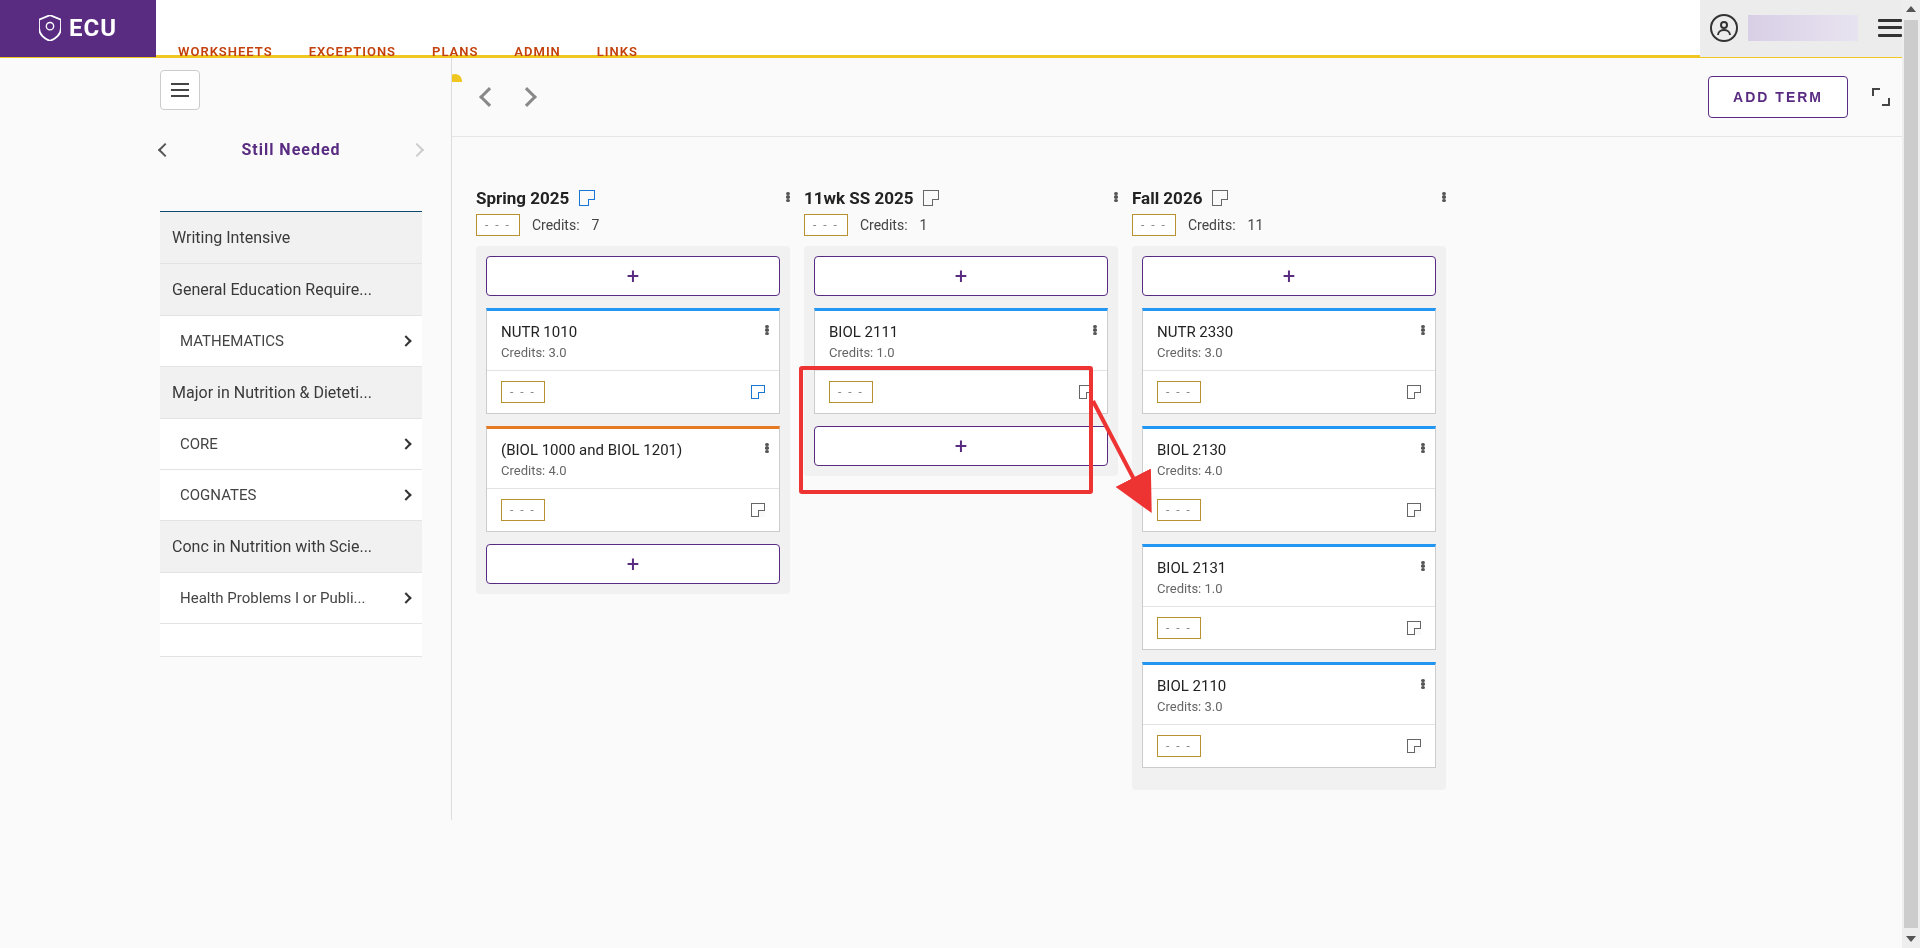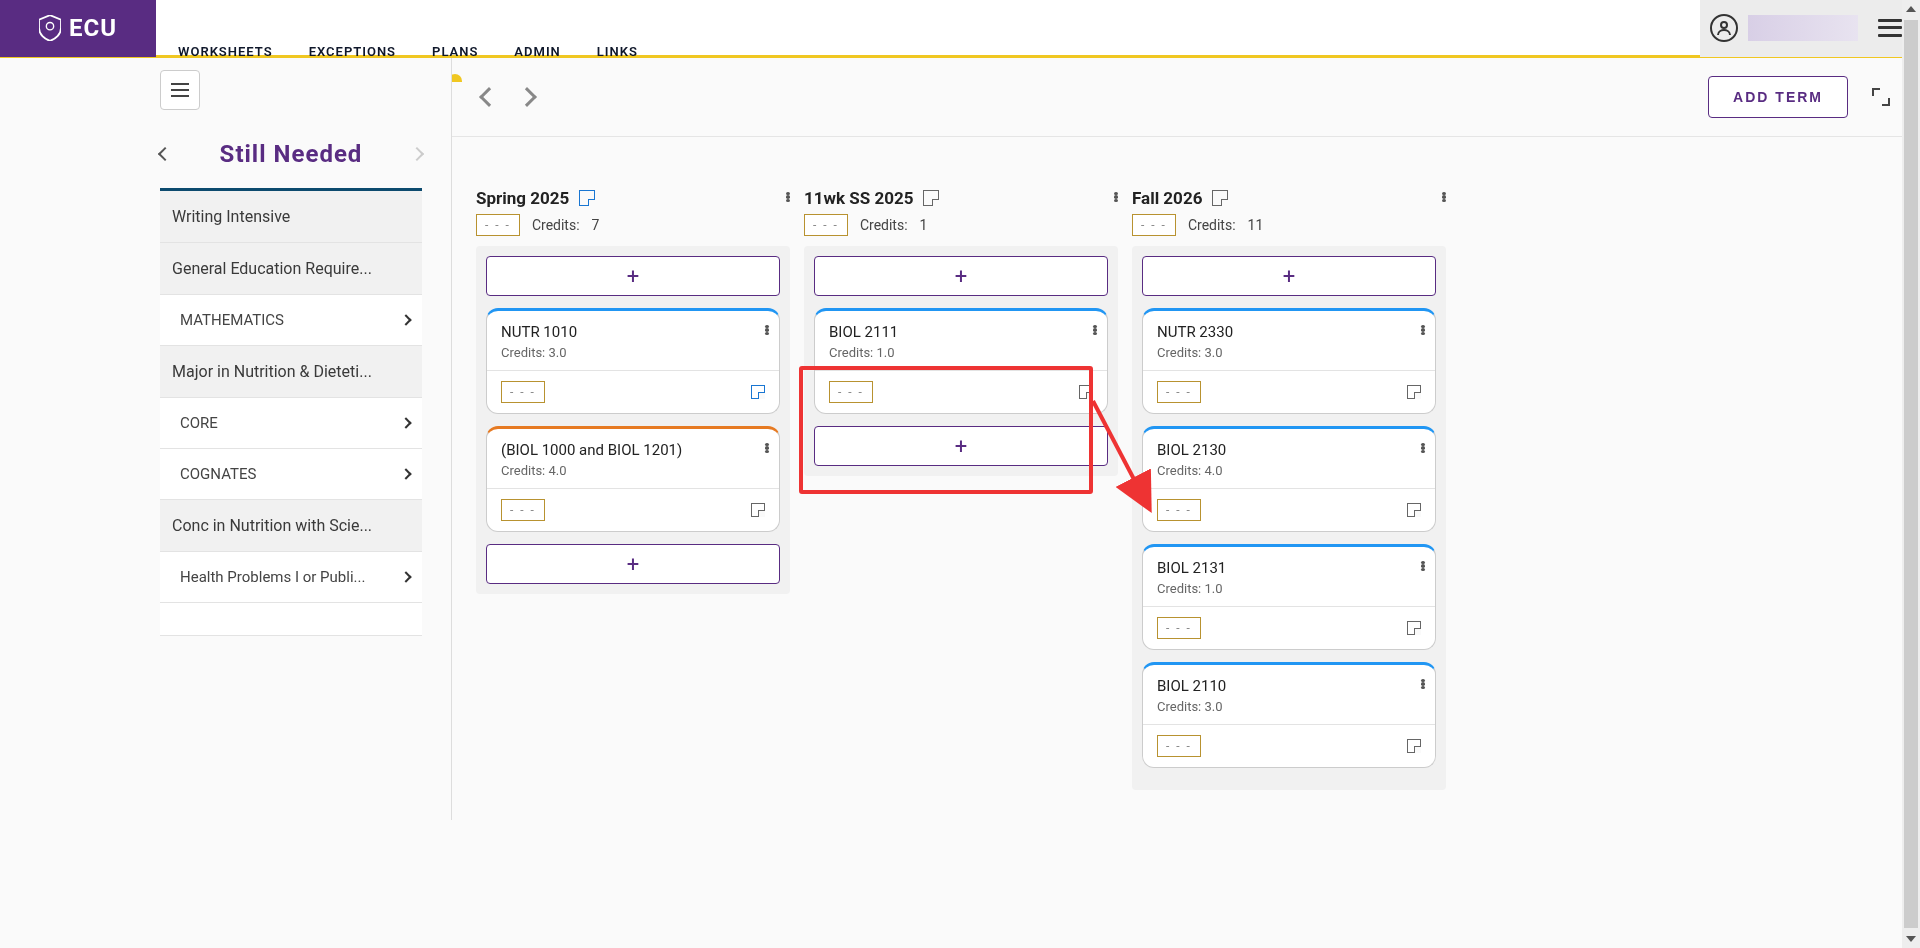--- a/index.html
+++ b/index.html
@@ -2,44 +2,44 @@
 <html><head>
 <meta charset="utf-8">
 <style>
 * { box-sizing: border-box; margin: 0; padding: 0; }
 body { font-family: -apple-system, BlinkMacSystemFont, "Segoe UI", Roboto, Arial, sans-serif; background: #fafafa; overflow: hidden; }
 
 .topbar { display: flex; align-items: center; height: 58px; background: #fff; border-bottom: 3px solid #f0c721; }
 .logo { width: 156px; height: 58px; background: #592c82; display: flex; align-items: center; justify-content: center; color: #fff; font-weight: bold; font-size: 24px; letter-spacing: 1px; }
 .logo-shield { width: 22px; height: 26px; margin-right: 8px; display:inline-block; }
 .nav { display: flex; gap: 36px; padding-left: 22px; flex: 1; }
-.nav-item { color: #0f172a; font-weight: 600; font-size: 13px; letter-spacing: 1px; cursor: pointer; position: relative; padding: 20px 0; margin-top: 48px; }
+.nav-item { color: #c2410c; font-weight: 600; font-size: 13px; letter-spacing: 1px; cursor: pointer; position: relative; padding: 20px 0; margin-top: 48px; }
 .nav-item.active::after { content: ""; position: absolute; bottom: -3px; left: 50%; transform: translateX(-50%); width: 14px; height: 8px; background: #f0c721; border-radius: 8px 8px 0 0; }
 .top-right { display: flex; align-items: center; gap: 10px; padding-right: 18px; background: #ececec; height: 58px; padding-left:10px;}
 .avatar-icon { width: 28px; height: 28px; border: 2px solid #333; border-radius: 50%; display:flex; align-items:center; justify-content:center;}
 .username-box { width:110px; height:26px; background:linear-gradient(90deg,#d8cfe6,#e8e3f0); }
 .hamburger { width: 24px; height: 18px; display: flex; flex-direction: column; justify-content: space-between; cursor: pointer; margin-left:10px;}
 .hamburger span { height: 3px; background: #333; border-radius:1px;}
 
 .container { display: flex; height: calc(100% - 58px); background: #fff; }
 
 .sidebar-wrap { width: 452px; border-right: 1px solid #ddd; background: #fafafa; position:relative; padding-left:160px;}
 .sidebar { width: 292px; padding: 12px 30px 0 0; position:relative;}
 .sb-toggle { width: 40px; height: 40px; border: 1px solid #ccc; border-radius: 4px; display:flex; align-items:center; justify-content:center; cursor:pointer; margin-left:0px; margin-bottom:18px; background:#fff;}
 .sb-toggle span { width:18px; height:2px; background:#444; display:block; position:relative;}
 .sb-toggle span::before, .sb-toggle span::after { content:""; position:absolute; width:18px; height:2px; background:#444; left:0;}
 .sb-toggle span::before { top:-6px;} .sb-toggle span::after { top:6px;}
 
 .sb-header { display:flex; align-items:center; justify-content:space-between; padding:12px 0 20px 0;}
-.sb-title { color:#592c82; font-weight:700; font-size:24px; letter-spacing:1px;}
+.sb-title { color:#592c82; font-weight:700; font-size:16px; letter-spacing:1px;}
 .chev { width:10px; height:10px; border-left:2px solid #555; border-bottom:2px solid #555; cursor:pointer;}
 .chev.left { transform:rotate(45deg);}
 .chev.right { transform:rotate(-135deg); border-color:#ccc;}
 
-.sb-scroll { height:470px; overflow-y:auto; border-top:3px solid #0c4a6e; position:relative;}
+.sb-scroll { height:470px; overflow-y:auto; border-top:1px solid #0c4a6e; position:relative;margin-top:32px;}
 .sb-scroll::-webkit-scrollbar { width:14px;}
 .sb-scroll::-webkit-scrollbar-thumb { background:#b5b5b5; border-radius:2px;}
 .sb-scroll::-webkit-scrollbar-track { background:#eee;}
 
 .sb-group { padding:16px 12px; border-bottom:1px solid #e3e3e3; background:#f1f1f1; color:#3a3a3a; font-size:16px; white-space:nowrap; overflow:hidden; text-overflow:ellipsis;}
 .sb-item { padding:16px 12px 16px 20px; border-bottom:1px solid #e3e3e3; background:#fff; color:#444; font-size:15px; display:flex; justify-content:space-between; align-items:center; cursor:pointer; white-space:nowrap;}
 .sb-item-text { overflow:hidden; text-overflow:ellipsis; flex:1; padding-right:8px;}
 .sb-item .arrow { width:8px; height:8px; border-right:2px solid #333; border-top:2px solid #333; transform:rotate(45deg);}
 
 .main { flex:1; background:#fafafa; display:flex; flex-direction:column;gap:21px;}
@@ -66,21 +66,21 @@
 .term-meta { display:flex; align-items:center; gap:12px; font-size:14px; color:#444;}
 .status-box { border:1px solid #b89230; padding:3px 8px; font-size:12px; color:#888; letter-spacing:2px; background:#fff;}
 .kebab { width:4px; height:18px; display:flex; flex-direction:column; justify-content:space-between; cursor:pointer; padding:4px 0;}
 .kebab span { width:4px; height:4px; background:#555; border-radius:50%;}
 
 .card-stack { background:#f1f1f1; border-radius:4px; padding:10px;}
 .add-card { border:1.5px solid #592c82; border-radius:4px; height:40px; display:flex; align-items:center; justify-content:center; cursor:pointer; background:#fff; margin-bottom:12px;}
 .add-card:last-child { margin-bottom:0;}
 .plus { color:#592c82; font-size:22px; font-weight:400;}
 
-.course-card { border:1px solid #ccc; border-radius:12px; background:#fff; margin-bottom:12px; overflow:hidden;}
+.course-card { border:1px solid #ccc; border-radius:0; background:#fff; margin-bottom:12px; overflow:hidden;}
 .course-card.blue { border-top:3px solid #2196f3;}
 .course-card.orange { border-top:3px solid #e67a22;}
 .cc-top { padding:12px 14px 10px 14px; position:relative;}
 .cc-title { font-size:15px; color:#222; margin-bottom:4px;}
 .cc-credits { font-size:13px; color:#666;}
 .cc-kebab { position:absolute; top:10px; right:10px;}
 .cc-bottom { border-top:1px solid #e3e3e3; padding:10px 14px; display:flex; justify-content:space-between; align-items:center;}
 
 .highlight-box { position:absolute; border:4px solid #e33; border-radius:3px; pointer-events:none;}
 .arrow-svg { position:absolute; pointer-events:none;}

